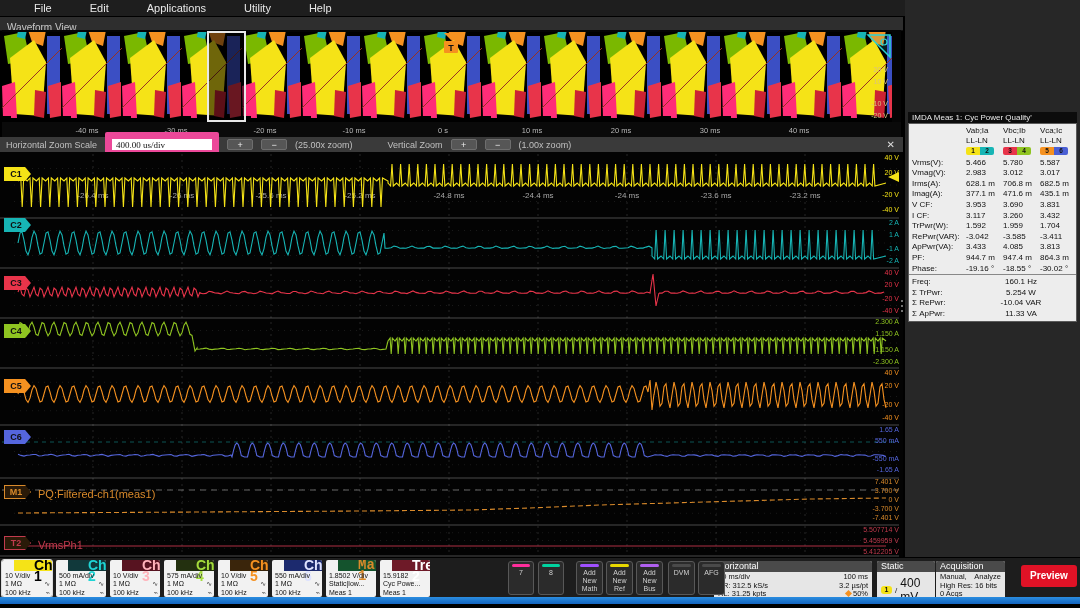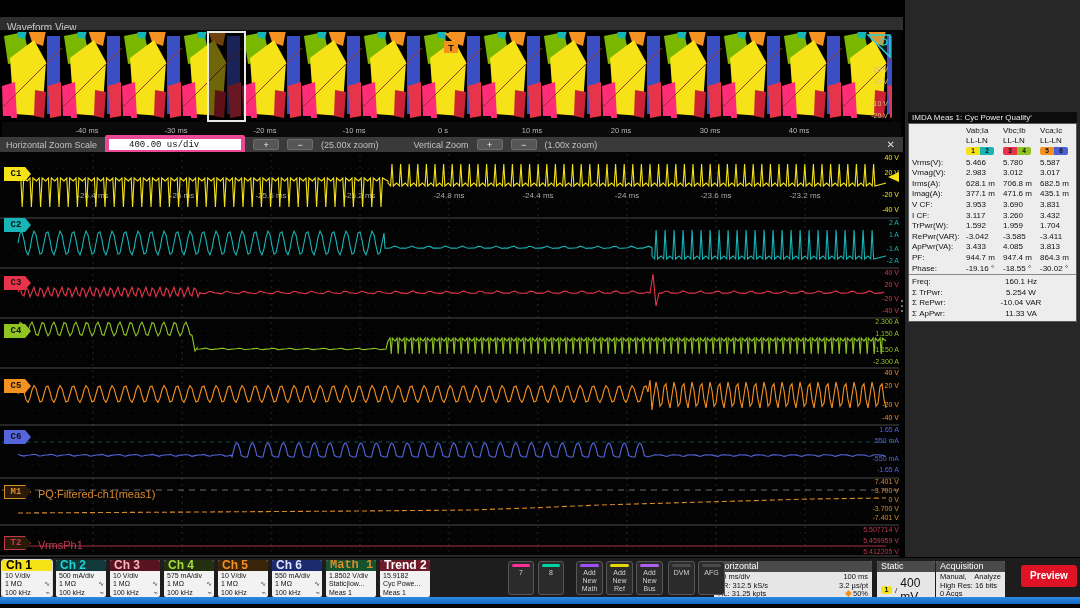--- a/index.html
+++ b/index.html
@@ -11,30 +11,30 @@
            gap:38px;padding-left:34px;box-sizing:border-box;border-bottom:1px solid #000;}
   .menu-item{color:#e8e8e8;font-size:11px;cursor:default;}
   
   .viewbar{left:0;top:17px;width:903px;height:13px;background:#2e2e2e;border-bottom:1px solid #101010;}
   .viewbar span{color:#c8c8c8;font-size:10px;margin-left:7px;line-height:13px;display:inline-block;}
   
   .overview{left:2px;top:30px;width:899px;height:107px;background:#050505;border:0;}
   
   .zoombar{left:0;top:137px;width:903px;height:15px;background:#3a3a3a;display:flex;align-items:center;
            gap:8px;padding-left:6px;box-sizing:border-box;color:#c0c0c0;font-size:9px;}
-  .zb-input{width:92px;height:11px;background:#fff;color:#111;font-size:9px;border:4px solid #ec4899;
-            border-radius:2px;padding:0 20px;font-family:Liberation Mono, monospace;}
+  .zb-input{width:92px;height:11px;background:#fff;color:#111;font-size:9px;border:7px solid #ec4899;
+            border-radius:2px;padding:0 4px;font-family:Liberation Serif, serif;}
   .zb-btn{width:26px;height:11px;background:#565656;border:1px solid #6e6e6e;border-radius:2px;color:#eee;
           font-size:9px;line-height:9px;text-align:center;}
   .zb-close{margin-left:auto;margin-right:8px;color:#ddd;font-size:10px;}
   
   .mainview{left:0;top:152px;width:903px;height:405px;background:#030303;}
   .wv-badge{position:absolute;left:4px;width:27px;height:14px;font-size:9px;font-weight:bold;
             text-align:center;line-height:14px;clip-path:polygon(0 0,78% 0,100% 50%,78% 100%,0 100%);
-            padding-right:3px;box-sizing:border-box;font-family:Liberation Mono, monospace;}
+            padding-right:3px;box-sizing:border-box;}
   
   .rightpanel{left:905px;top:0;width:175px;height:557px;background:#272727;}
   .addnew{position:absolute;left:5px;top:13px;width:164px;height:86px;background:#313131;
           border:1px solid #181818;border-radius:3px;}
   .addnew-title{color:#f0f0f0;font-size:10px;font-weight:bold;text-align:center;margin-top:3px;}
   .an-grid{position:absolute;left:4px;top:18px;display:grid;grid-template-columns:38px 38px 40px;
            grid-auto-rows:26px;gap:3px;}
   .an-btn{background:#3d3d3d;border:1px solid #666;border-radius:3px;color:#eee;font-size:8.5px;
           display:flex;align-items:center;justify-content:center;text-align:center;line-height:9px;}
   .an-col{position:absolute;right:3px;top:18px;width:34px;display:flex;flex-direction:column;gap:3px;
@@ -56,21 +56,21 @@
   .badgepair{display:flex;width:28px;height:8px;border-radius:2px;overflow:hidden;}
   .badgepair span{flex:1;font-size:6.5px;font-weight:bold;color:#111;text-align:center;line-height:8px;}
   .grip{position:absolute;left:900px;top:300px;width:4px;height:26px;display:flex;flex-direction:column;
         gap:3px;align-items:center;}
   .grip i{width:2px;height:2px;background:#9a9a9a;border-radius:50%;}
   
   .bottombar{left:0;top:557px;width:1080px;height:40px;background:#1d1d1d;border-top:1px solid #000;}
   .chbadge{position:absolute;top:2px;width:50px;height:37px;border-radius:2px;overflow:hidden;
            background:#f2f2f2;}
   .chbadge.sel{outline:1px solid #ddd;}
-  .chb-hd{height:11px;font-size:12px;font-weight:bold;line-height:11px;padding-left:4px;}
+  .chb-hd{height:11px;font-size:14px;font-weight:bold;line-height:11px;padding-left:20px;margin-left:12px;}
   .chb-body{padding:1px 2px 0 3px;}
   .chb-line{font-size:7px;line-height:8.3px;color:#111;white-space:nowrap;display:flex;justify-content:space-between;}
   .chb-line .ico{color:#333;font-size:7px;}
   .sbtn{position:absolute;top:3px;background:#2b2b2b;border:1px solid #585858;border-radius:3px;
         color:#d0d0d0;text-align:center;box-sizing:border-box;}
   .sbtn .stripe{height:3px;border-radius:2px;margin:2px 3px 0 3px;}
   .sbtn .slab{font-size:7px;line-height:8px;margin-top:2px;white-space:pre-line;}
   .panel{position:absolute;top:3px;border-radius:2px;overflow:hidden;background:#e6e6e6;}
   .panel-hd{height:11px;background:#4a4a4a;color:#fff;font-size:9px;line-height:11px;padding-left:4px;}
   .panel-bd{padding:1px 4px;}
@@ -80,20 +80,27 @@
              font-size:7px;font-weight:bold;text-align:center;line-height:8px;}
   .preview{position:absolute;top:7px;left:1021px;width:56px;height:22px;background:#e01226;color:#fff;
            font-size:10px;font-weight:bold;text-align:center;line-height:22px;border-radius:3px;}
   .bluestrip{left:0;top:597px;width:1080px;height:7px;background:linear-gradient(#2a8de0,#1565c0);}
 </style>
 </head>
 <body>
 
 <div class="screen">
 
+  <div class="menubar abs" id="menubar">
+      <div class="menu-item">File</div>
+      <div class="menu-item">Edit</div>
+      <div class="menu-item">Applications</div>
+      <div class="menu-item">Utility</div>
+      <div class="menu-item">Help</div>
+    </div>
 
   <div class="viewbar abs">
     <span>Waveform View</span>
   </div>
 
   <div class="overview abs">
     <svg id="ovsvg" width="899" height="107" viewBox="0 0 899 107">
       <defs>
         <pattern id="ovp" width="60" height="92" patternUnits="userSpaceOnUse">
           <rect width="60" height="92" fill="#000"></rect>

